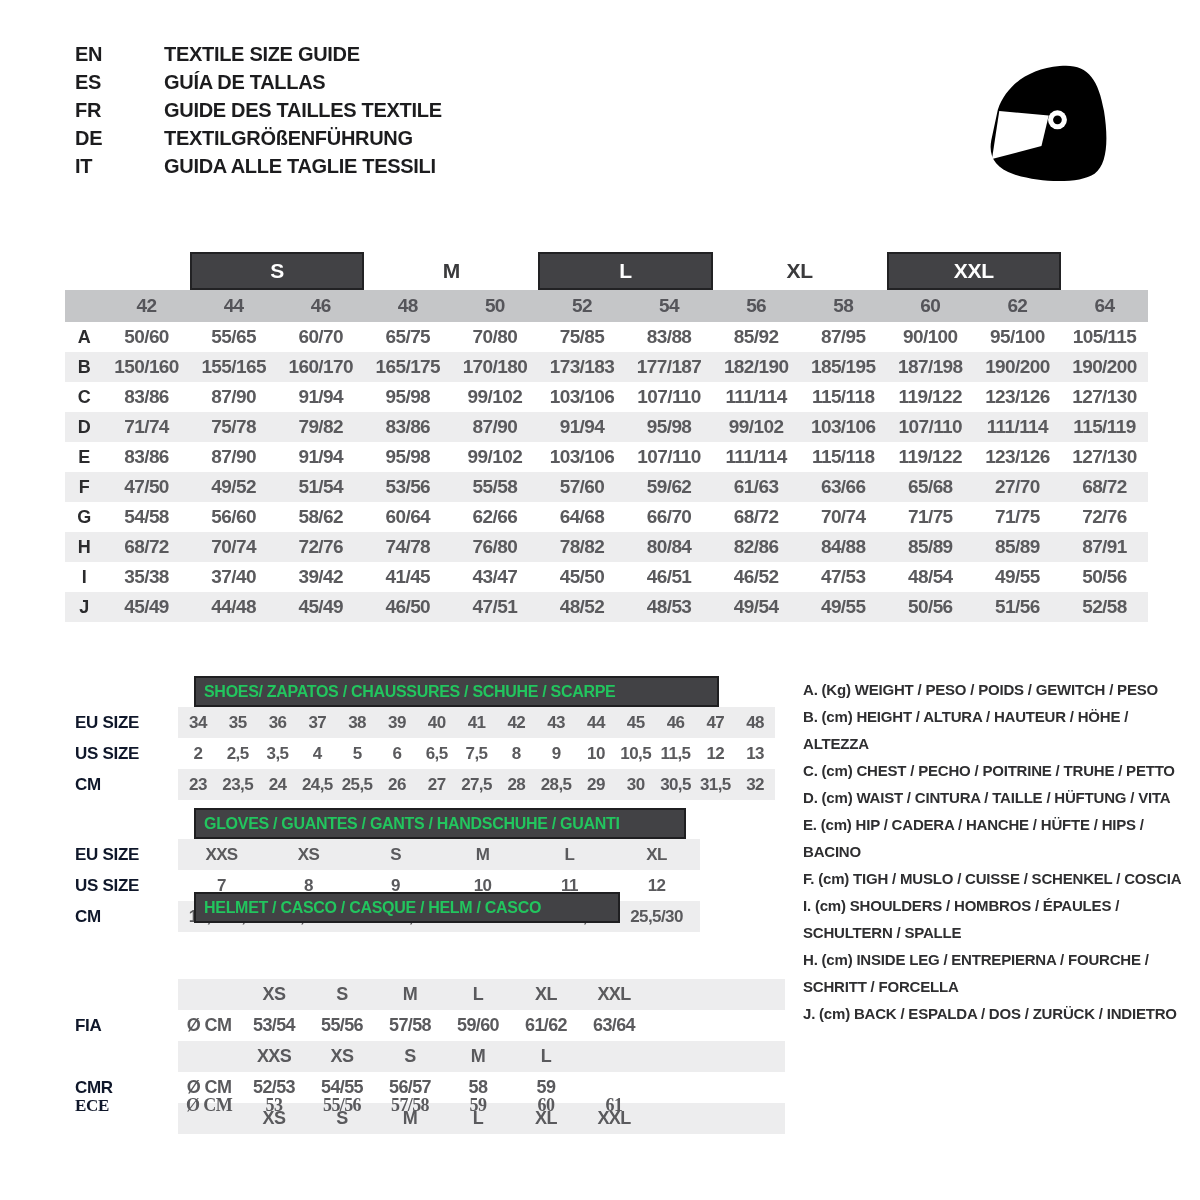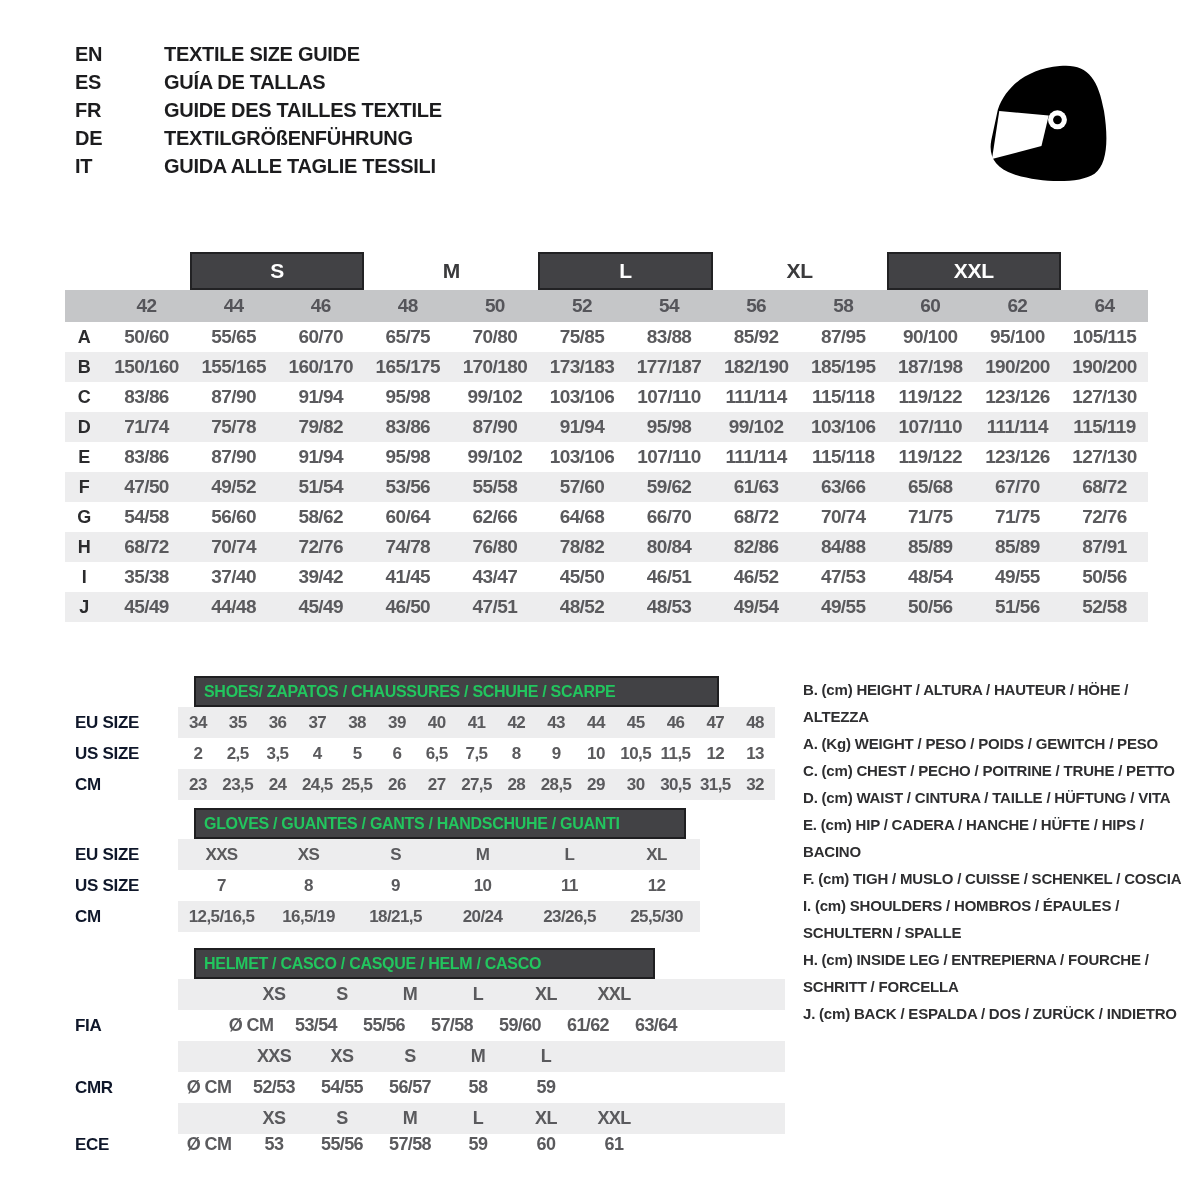--- a/index.html
+++ b/index.html
@@ -184,21 +184,21 @@
           <div class="cell">47/50</div>
           <div class="cell">49/52</div>
           <div class="cell">51/54</div>
           <div class="cell">53/56</div>
           <div class="cell">55/58</div>
           <div class="cell">57/60</div>
           <div class="cell">59/62</div>
           <div class="cell">61/63</div>
           <div class="cell">63/66</div>
           <div class="cell">65/68</div>
-          <div class="cell">67/70</div>
+          <div class="cell">27/70</div>
           <div class="cell">68/72</div>
         </div>
         <div class="grid13 data-row even">
           <div class="cell letter">G</div>
           <div class="cell">54/58</div>
           <div class="cell">56/60</div>
           <div class="cell">58/62</div>
           <div class="cell">60/64</div>
           <div class="cell">62/66</div>
           <div class="cell">64/68</div>
@@ -355,37 +355,37 @@
           <div class="cell">12,5/16,5</div>
           <div class="cell">16,5/19</div>
           <div class="cell">18/21,5</div>
           <div class="cell">20/24</div>
           <div class="cell">23/26,5</div>
           <div class="cell">25,5/30</div>
         </div>
       </div>
     </div>
 
-  <div class="bar" style="left:178px; top:948px; width:461px;align-items:center;">
+  <div class="bar" style="left:178px; top:892px; width:426px;align-items:center;">
     <span>HELMET / CASCO / CASQUE / HELM / CASCO</span>
   </div>
   <div id="helmet-rows">
       <div class="sub-row" style="top: 979px;">
         <div class="sub-label"></div>
         <div class="sub-values helmet-vals gray">
           <div class="cell"></div>
           <div class="cell">XS</div>
           <div class="cell">S</div>
           <div class="cell">M</div>
           <div class="cell">L</div>
           <div class="cell">XL</div>
           <div class="cell">XXL</div>
         </div>
       </div>
-      <div class="sub-row" style="top: 1010px; gap: 42px;">
+      <div class="sub-row" style="top: 1010px;">
         <div class="sub-label">FIA</div>
         <div class="sub-values helmet-vals">
           <div class="cell">Ø CM</div>
           <div class="cell">53/54</div>
           <div class="cell">55/56</div>
           <div class="cell">57/58</div>
           <div class="cell">59/60</div>
           <div class="cell">61/62</div>
           <div class="cell">63/64</div>
         </div>
@@ -419,37 +419,37 @@
         <div class="sub-values helmet-vals gray">
           <div class="cell"></div>
           <div class="cell">XS</div>
           <div class="cell">S</div>
           <div class="cell">M</div>
           <div class="cell">L</div>
           <div class="cell">XL</div>
           <div class="cell">XXL</div>
         </div>
       </div>
-      <div class="sub-row" style="top: 1129px;">
+      <div class="sub-row" style="top: 1090px; font-family: Liberation Serif, serif;">
         <div class="sub-label">ECE</div>
         <div class="sub-values helmet-vals">
           <div class="cell">Ø CM</div>
           <div class="cell">53</div>
           <div class="cell">55/56</div>
           <div class="cell">57/58</div>
           <div class="cell">59</div>
           <div class="cell">60</div>
           <div class="cell">61</div>
         </div>
       </div>
     </div>
 
   <div class="legend" id="legend-items">
+      <div class="legend-item">A. (Kg) WEIGHT / PESO / POIDS / GEWITCH / PESO</div>
       <div class="legend-item">B. (cm) HEIGHT / ALTURA / HAUTEUR / HÖHE / ALTEZZA</div>
-      <div class="legend-item">A. (Kg) WEIGHT / PESO / POIDS / GEWITCH / PESO</div>
       <div class="legend-item">C. (cm) CHEST / PECHO / POITRINE / TRUHE / PETTO</div>
       <div class="legend-item">D. (cm) WAIST / CINTURA / TAILLE / HÜFTUNG / VITA</div>
       <div class="legend-item">E. (cm) HIP / CADERA / HANCHE / HÜFTE / HIPS /  BACINO</div>
       <div class="legend-item">F. (cm) TIGH / MUSLO / CUISSE / SCHENKEL / COSCIA</div>
       <div class="legend-item">I. (cm) SHOULDERS / HOMBROS / ÉPAULES / SCHULTERN / SPALLE</div>
       <div class="legend-item">H. (cm) INSIDE LEG / ENTREPIERNA / FOURCHE / SCHRITT / FORCELLA</div>
       <div class="legend-item">J. (cm) BACK / ESPALDA / DOS / ZURÜCK / INDIETRO</div>
     </div>
 
 </div>

